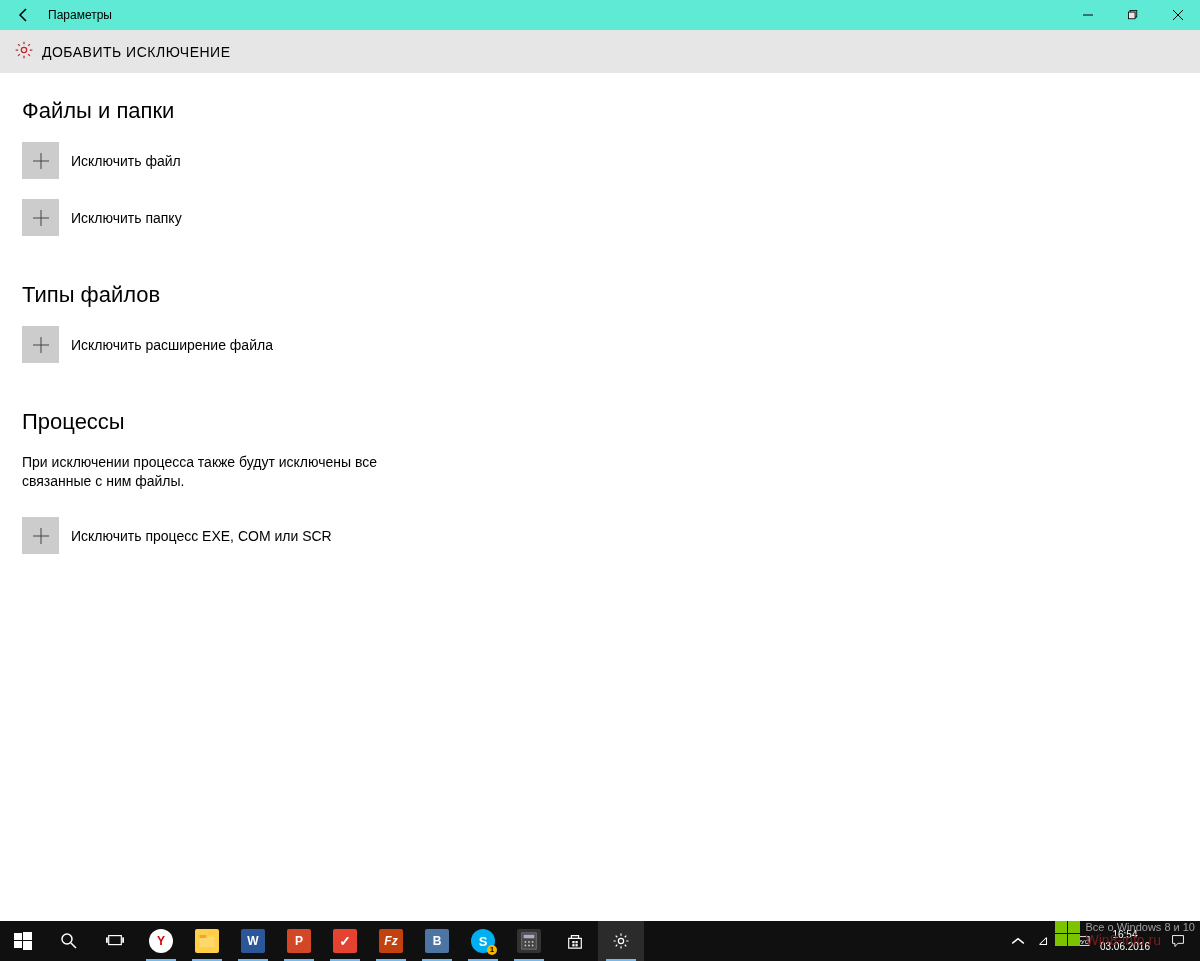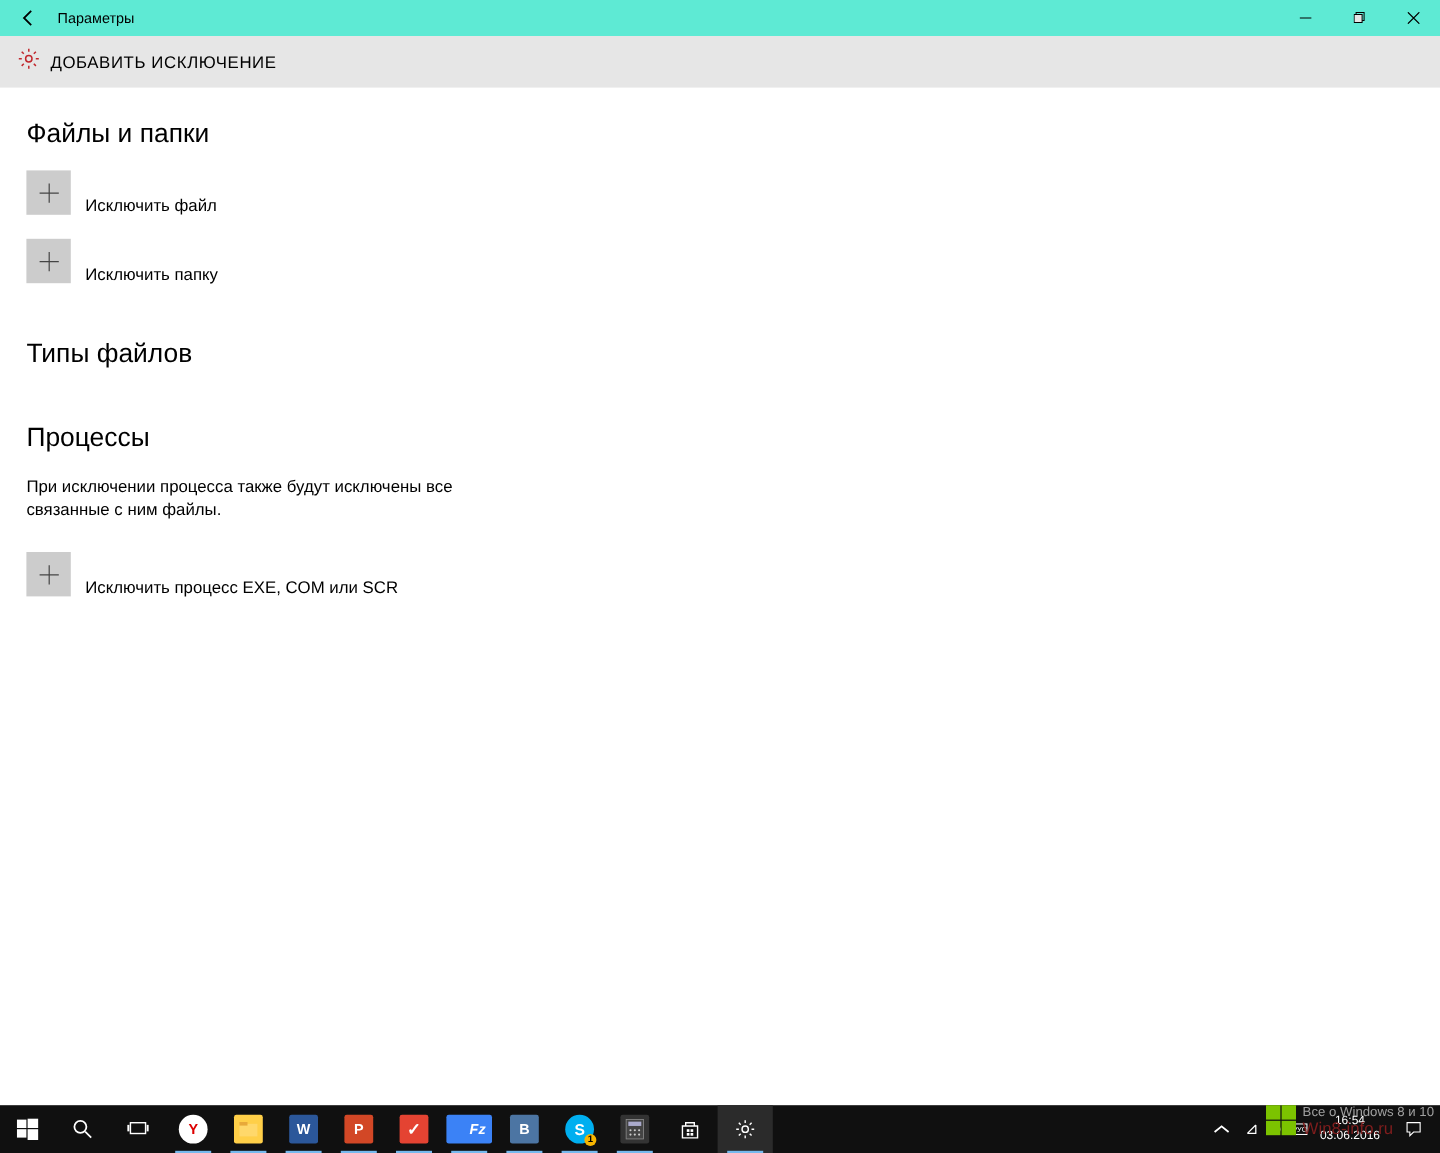--- a/index.html
+++ b/index.html
@@ -79,21 +79,21 @@
   }
   .section-title.first { margin-top: 10px; }
   .section-desc {
     font-size: 14px;
     line-height: 19px;
     max-width: 400px;
     margin-bottom: 26px;
   }
   .add-row {
     display: flex;
-    align-items: flex-end;
+    align-items: center;
     gap: 12px;
     margin-bottom: 20px;
   }
   .add-btn {
     width: 37px;
     height: 37px;
     background: #cccccc;
     display: flex;
     align-items: center;
     justify-content: center;
@@ -243,20 +243,28 @@
       <svg viewBox="0 0 18 18">
           <path d="M9 1v16 M1 9h16" stroke="#444" stroke-width="1"></path>
         </svg>
     </div>
     <div class="add-label">Исключить папку</div>
   </div>
 
   <div style="height:26px"></div>
 
   <div class="section-title">Типы файлов</div>
+  <div class="add-row">
+    <div class="add-btn">
+      <svg viewBox="0 0 18 18">
+          <path d="M9 1v16 M1 9h16" stroke="#444" stroke-width="1"></path>
+        </svg>
+    </div>
+    <div class="add-label">Исключить расширение файла</div>
+  </div>
 
   <div style="height:26px"></div>
 
   <div class="section-title">Процессы</div>
   <div class="section-desc">При исключении процесса также будут исключены все связанные с ним файлы.</div>
   <div class="add-row">
     <div class="add-btn">
       <svg viewBox="0 0 18 18">
           <path d="M9 1v16 M1 9h16" stroke="#444" stroke-width="1"></path>
         </svg>
@@ -308,21 +316,21 @@
   </div>
   <div class="tb-item">
     <div class="icon-box" style="background:#d24726;">P</div>
     <div class="underline"></div>
   </div>
   <div class="tb-item">
     <div class="icon-box" style="background:#e44332;font-size:14px;">✓</div>
     <div class="underline"></div>
   </div>
   <div class="tb-item">
-    <div class="icon-box" style="background:#3b82f6;font-style:italic;padding-left:14px;">Fz</div>
+    <div class="icon-box" style="background:#c2410c;font-style:italic;">Fz</div>
     <div class="underline"></div>
   </div>
   <div class="tb-item">
     <div class="icon-box" style="background:#4c75a3;">B</div>
     <div class="underline"></div>
   </div>
   <div class="tb-item">
     <div class="icon-box" style="background:#00aff0;border-radius:50%;font-size:13px;position:relative;">S
       <span style="position:absolute;right:-2px;bottom:-2px;width:10px;height:10px;border-radius:50%;background:#f7b500;color:#000;font-size:8px;line-height:10px;text-align:center;">1</span>
     </div>

